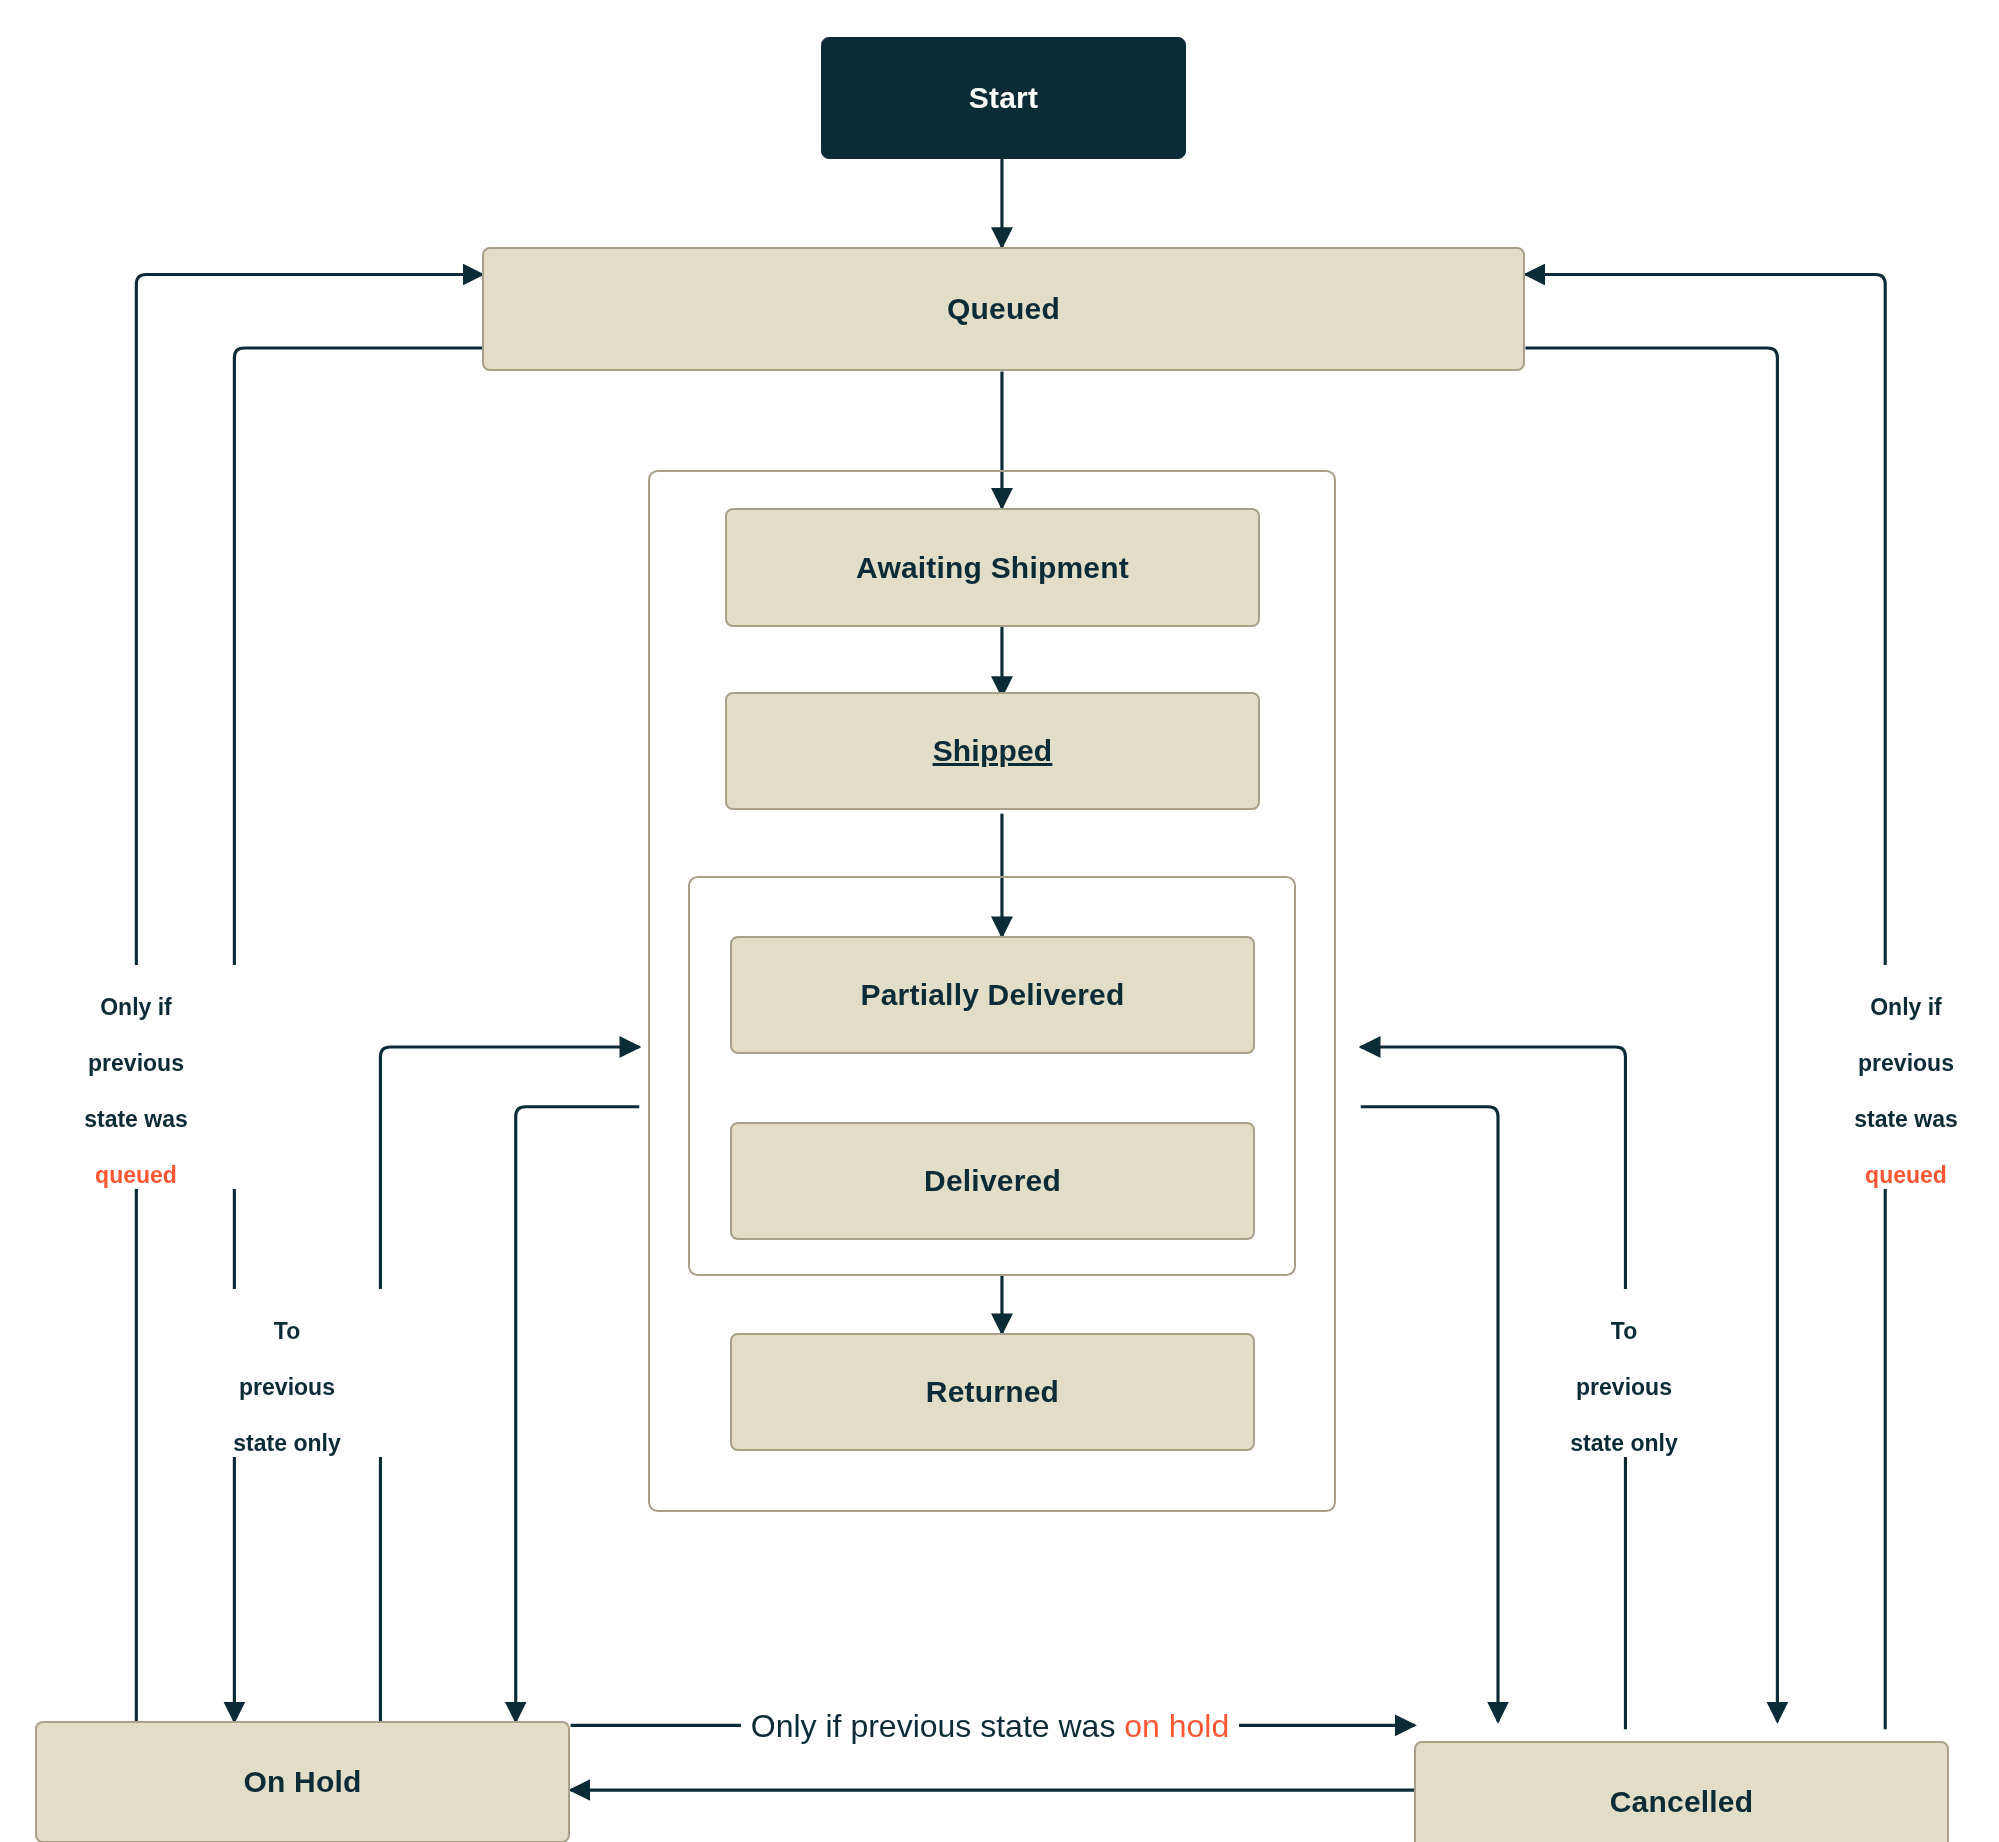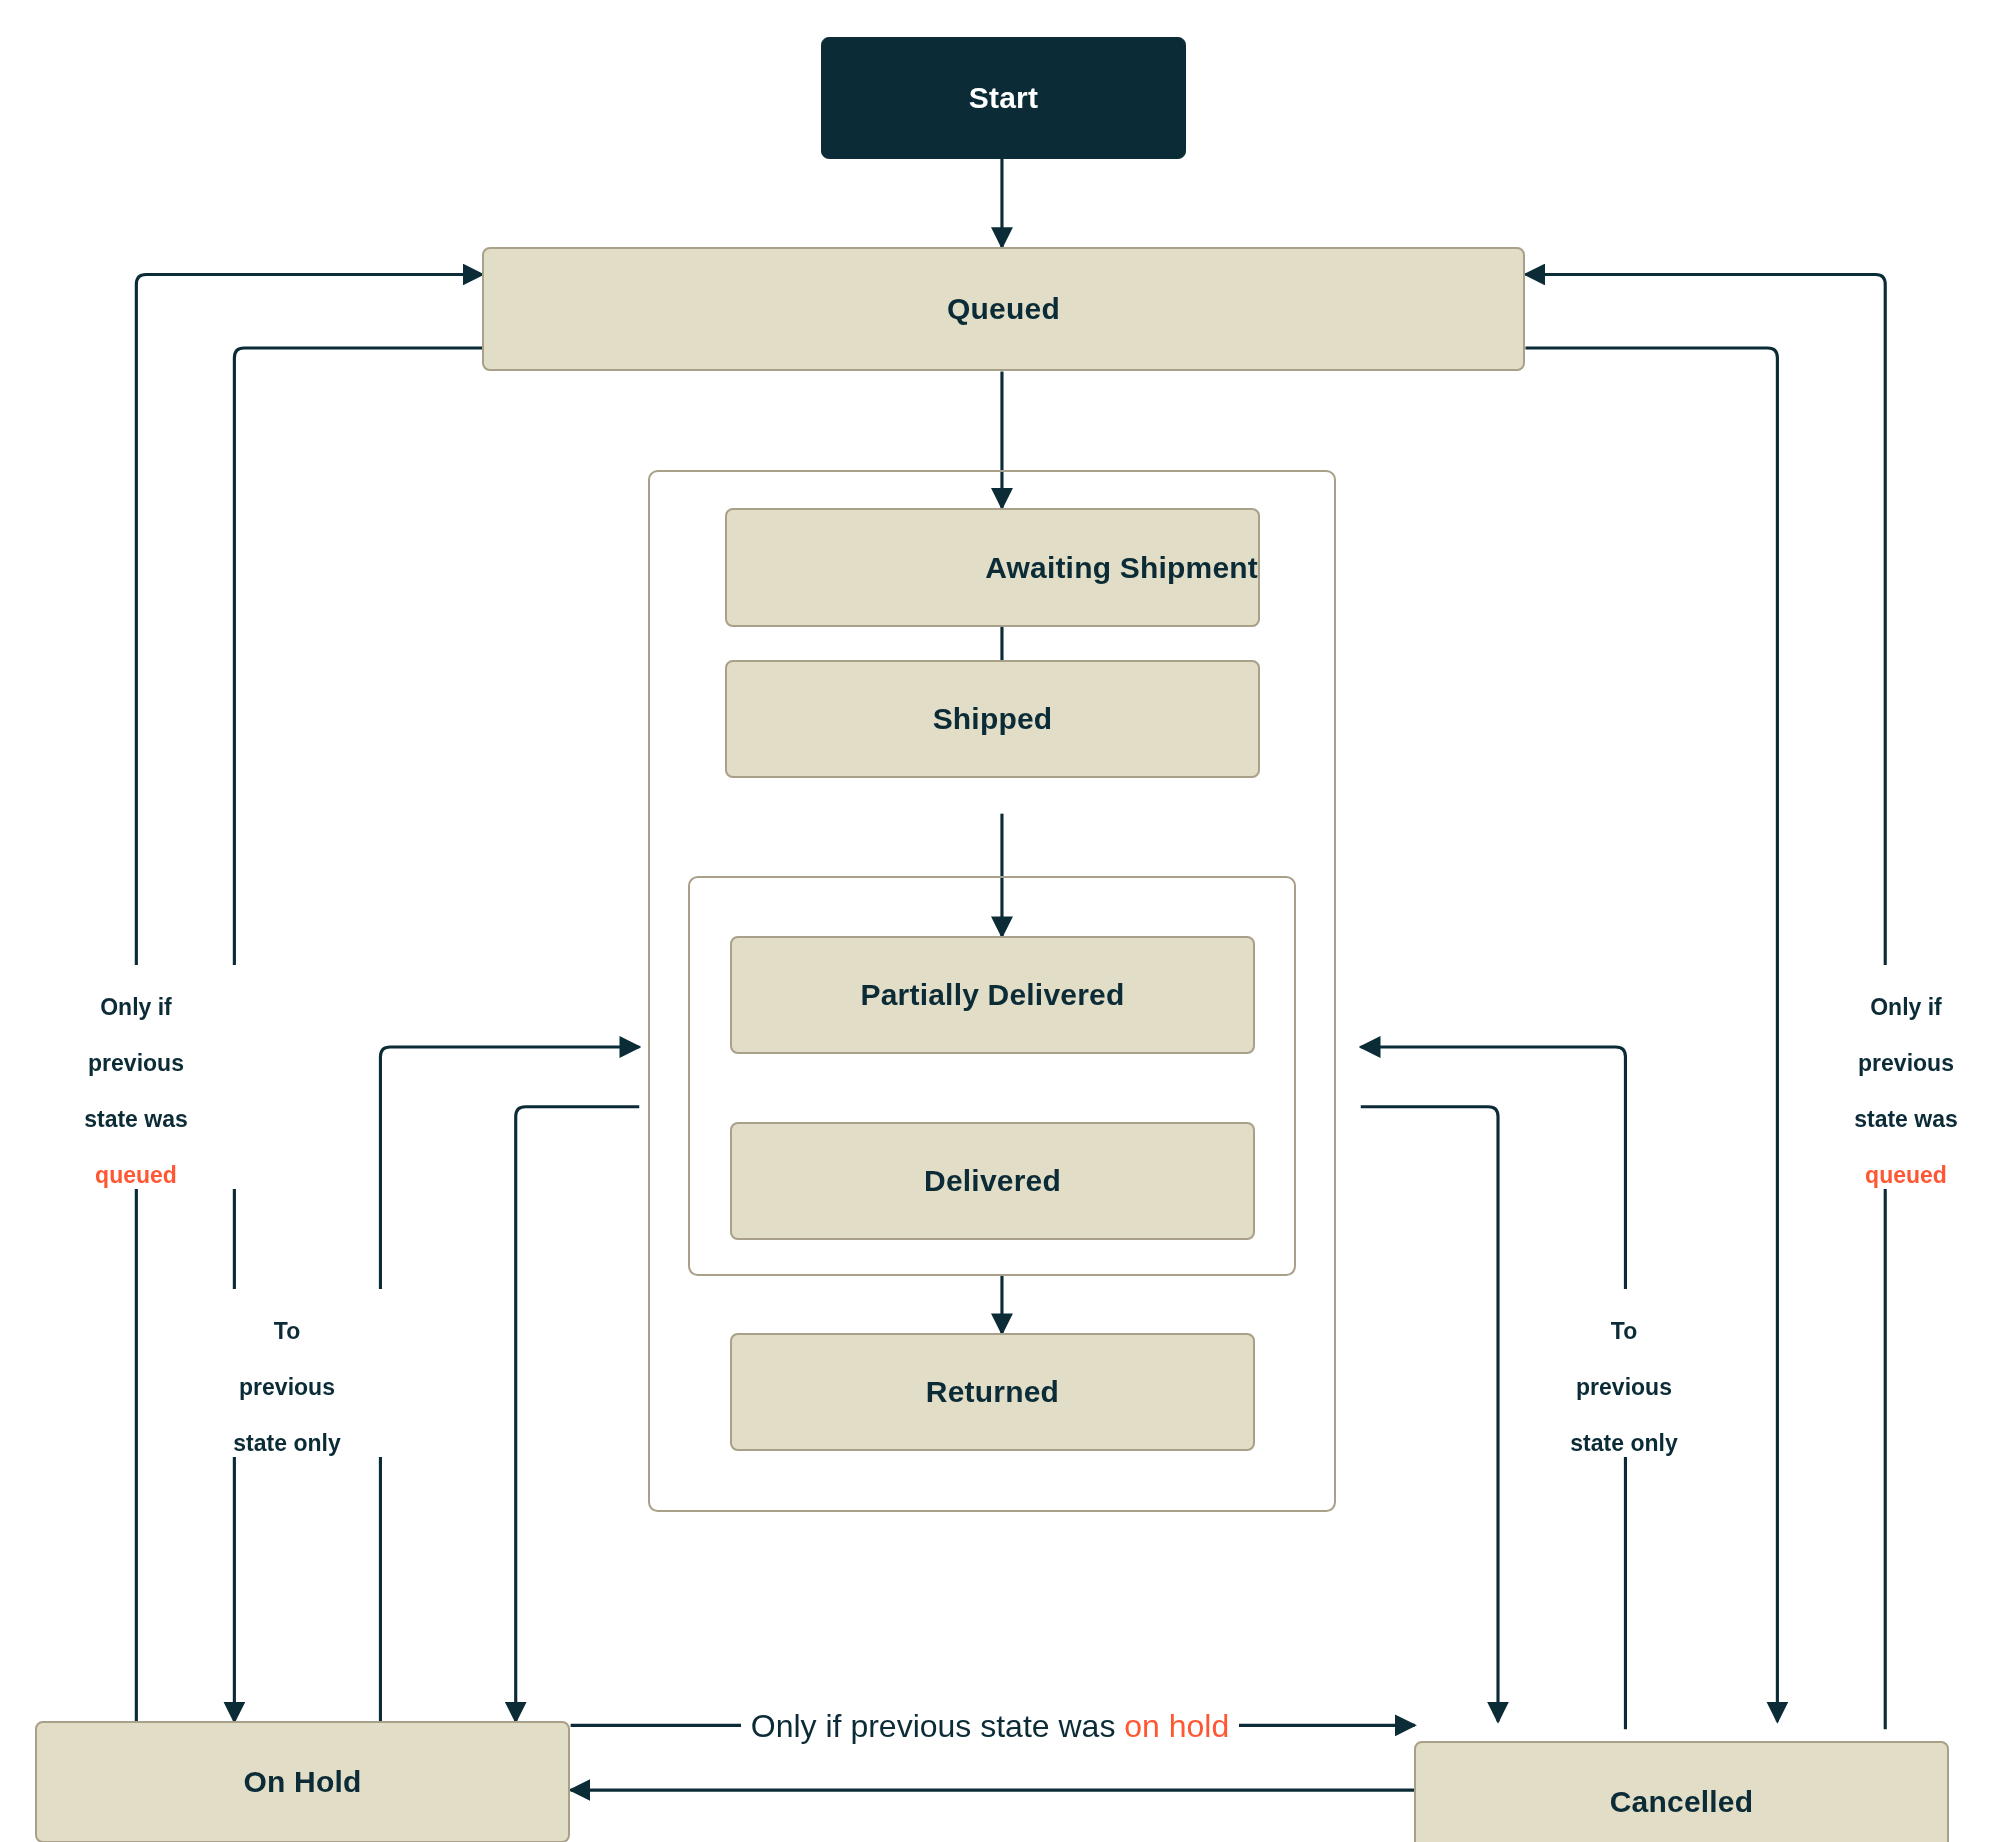--- a/index.html
+++ b/index.html
@@ -129,25 +129,25 @@
   <div class="cluster" style="left:688px; top:876px; width:608px; height:400px;"></div>
 
   <div class="node node-start" style="left:821px; top:37px; width:365px; height:122px;">
     <span>Start</span>
   </div>
 
   <div class="node node-state" style="left:482px; top:247px; width:1043px; height:124px;">
     <span>Queued</span>
   </div>
 
-  <div class="node node-state" style="left:725px; top:508px; width:535px; height:119px;justify-content:flex-end;">
+  <div class="node node-state" style="left:725px; top:508px; width:535px; height:119px;">
     <span>Awaiting Shipment</span>
   </div>
 
-  <div class="node node-state" style="left:725px; top:660px; width:535px; height:118px;">
+  <div class="node node-state" style="left:725px; top:692px; width:535px; height:118px;text-decoration:underline;">
     <span>Shipped</span>
   </div>
 
   <div class="node node-state" style="left:730px; top:1122px; width:525px; height:118px;">
     <span>Delivered</span>
   </div>
 
   <div class="node node-state" style="left:730px; top:936px; width:525px; height:118px;">
     <span>Partially Delivered</span>
   </div>

